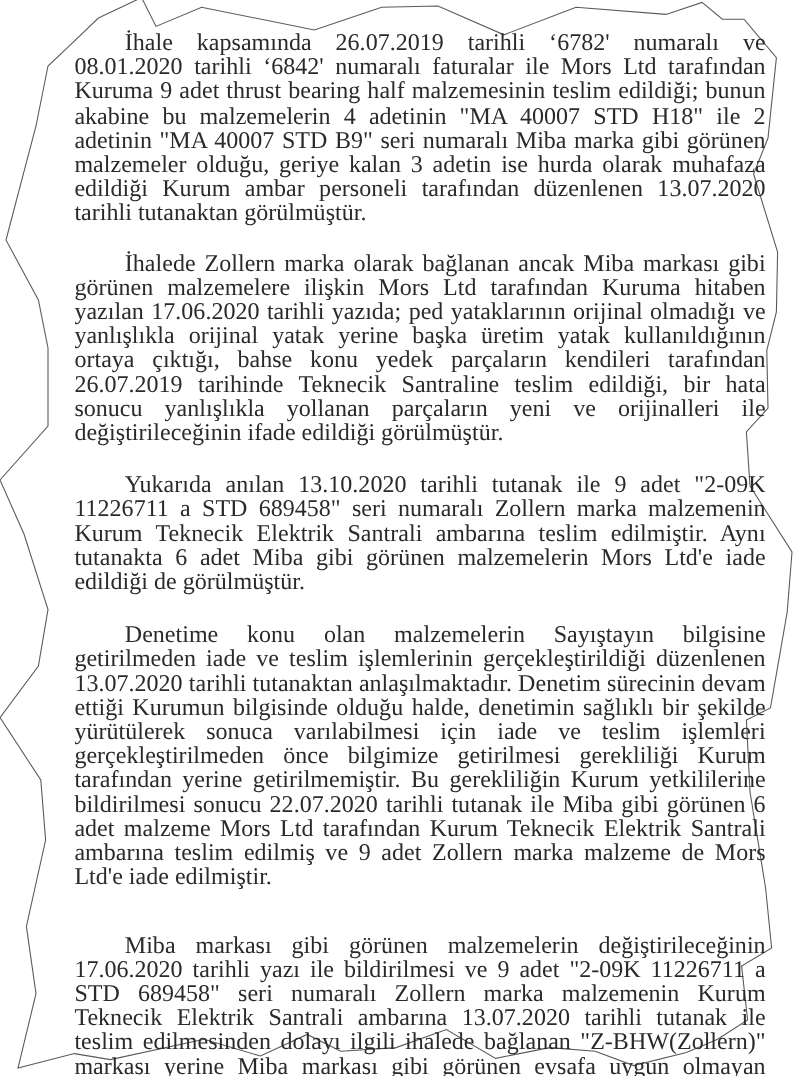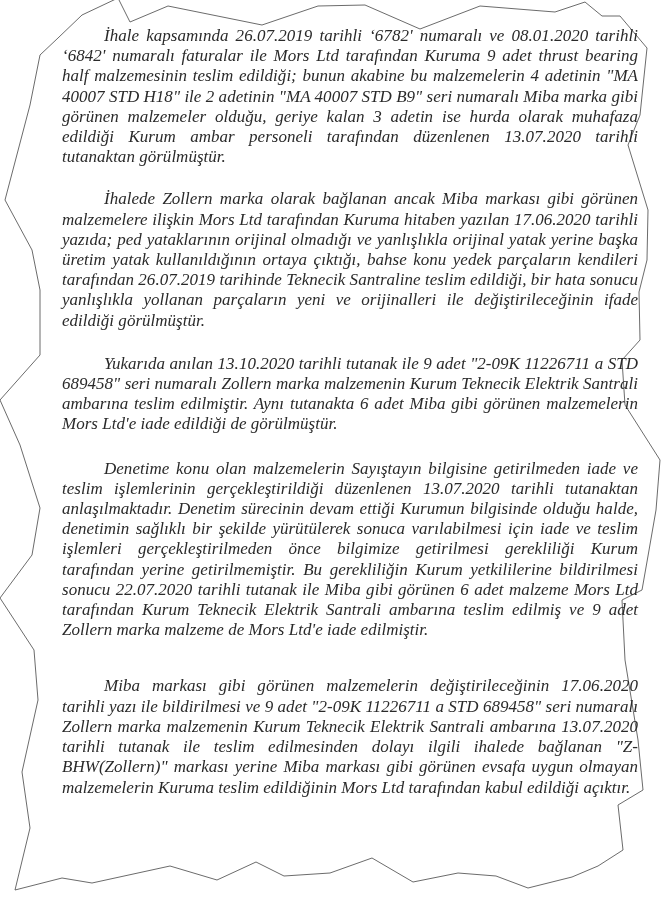--- a/index.html
+++ b/index.html
@@ -29,26 +29,25 @@
       stroke-width: 0.9;
     }
     .page {
       position: absolute;
       left: 62px;
       top: 26px;
       width: 576px;
     }
     .para {
       margin: 0 0 23px 0;
-      font-size: 17px;
+      font-size: 20px;
       line-height: 20.2px;
       text-align: justify;
       text-indent: 42px;
       letter-spacing: 0.02px;
-      font-style: italic;
     }
     .para.p1 { margin-bottom: 22px; }
     .para.p2 { margin-bottom: 23px; }
     .para.p3 { margin-bottom: 24px; }
     .para.p4 { margin-bottom: 36px; }
     .para.p5 { margin-bottom: 23px; }
     .para.p6 { margin-bottom: 37px; }
   </style>
 </head>
 <body>

